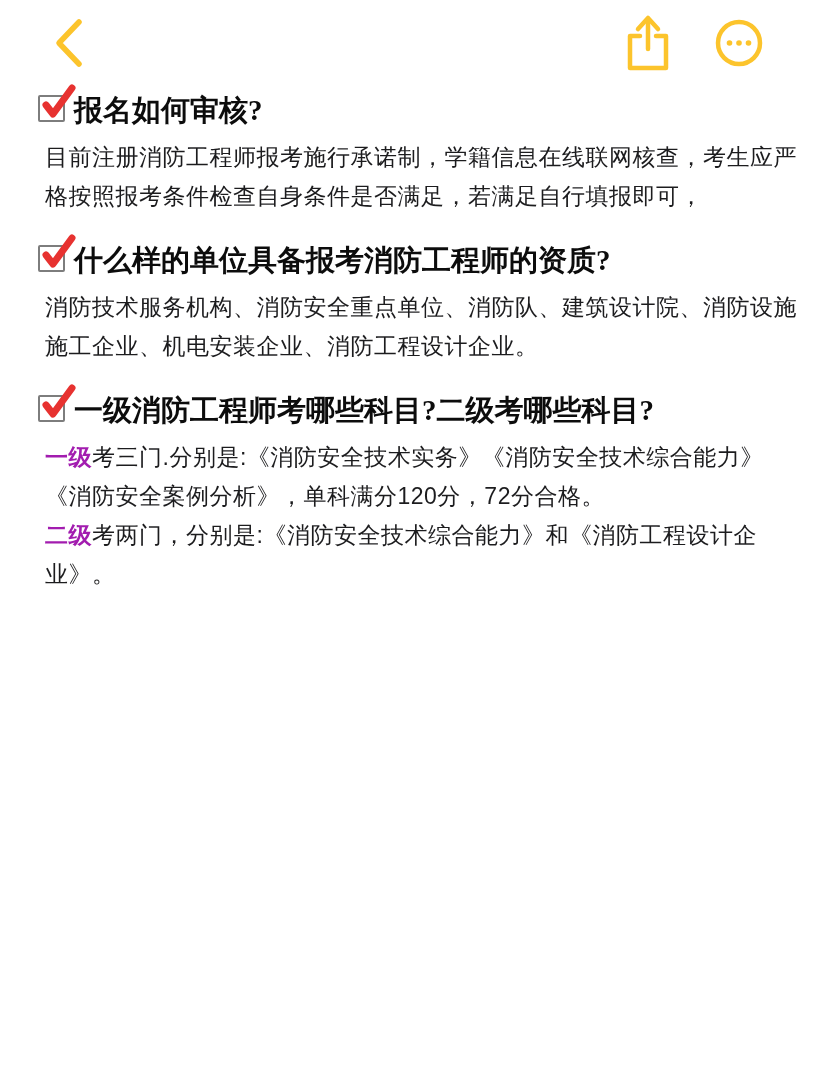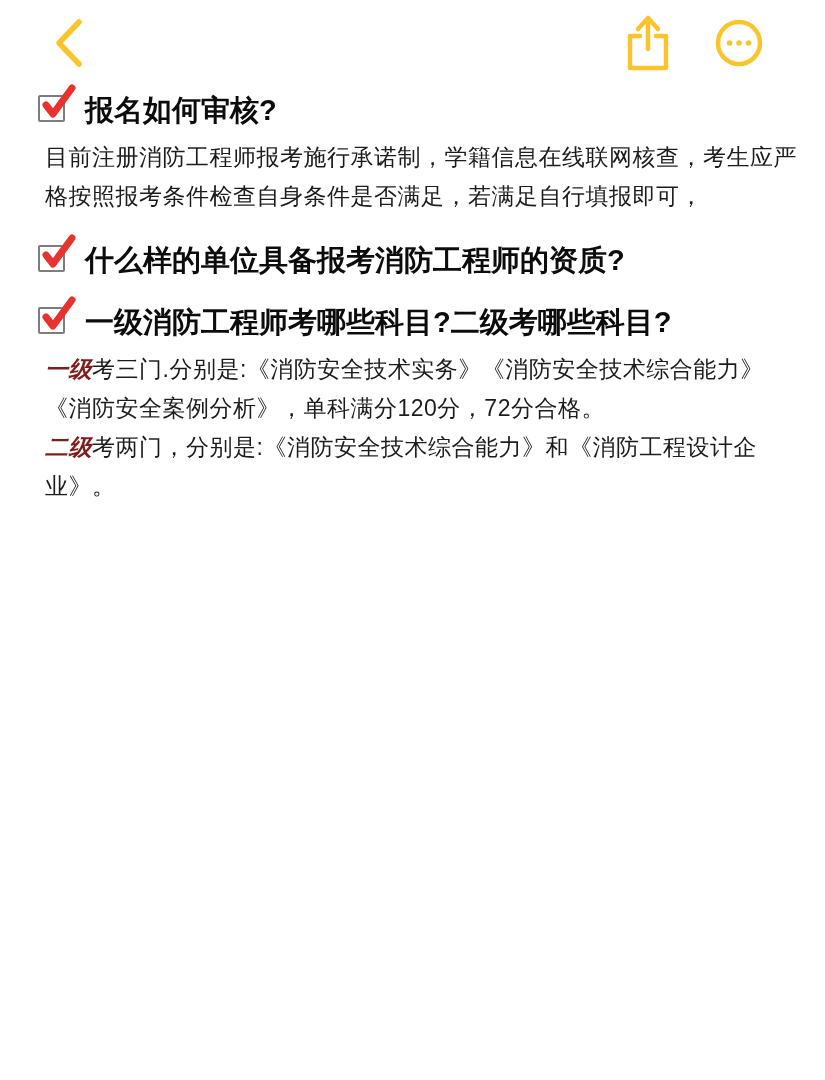--- a/index.html
+++ b/index.html
@@ -40,26 +40,27 @@
   }
   
   .note {
     padding: 14px 28px 0 38px;
     color: #161616;
   }
   .faq { margin-bottom: 26px; }
   .q {
     display: flex;
     align-items: flex-start;
-    gap: 20px;
+    gap: 9px;
     margin: 0 0 10px 0;
     font-size: 29px;
     font-weight: 700;
     line-height: 36px;
     color: #0c0c0c;
+    font-family: Liberation Serif, serif;
   }
   .checkbox {
     position: relative;
     flex: 0 0 auto;
     width: 27px;
     height: 27px;
     margin-top: 3px;
     border: 2.5px solid #7d7d7d;
     border-radius: 2px;
     background: #ffffff;
@@ -73,21 +74,21 @@
     height: 36px;
     overflow: visible;
   }
   .a {
     margin: 0 0 0 7px;
     font-size: 23px;
     line-height: 39px;
     letter-spacing: 0.5px;
     color: #1c1c1e;
   }
-  .a strong { font-weight: 700; color: #7f1d1d; font-style: italic; }
+  .a strong { font-weight: 700; color: #a21caf; }
 </style>
 </head>
 <body>
 
 <div class="page">
 
   <header class="toolbar">
     <button class="icon-btn" aria-label="Back">
       <svg width="34" height="52" viewBox="0 0 34 52">
         <polyline points="27,5 7,26 27,47" fill="none" stroke="#FCC42C" stroke-width="5.5" stroke-linecap="round" stroke-linejoin="round"></polyline>
@@ -128,20 +129,21 @@
 
     <section class="faq">
       <h2 class="q">
         <span class="checkbox">
           <svg viewBox="0 0 36 36">
             <path d="M6 21 L13 30 L32 4" fill="none" stroke="#E73230" stroke-width="7" stroke-linecap="round" stroke-linejoin="round"></path>
           </svg>
         </span>
         <span class="q-text">什么样的单位具备报考消防工程师的资质?</span>
       </h2>
+      <p class="a">消防技术服务机构、消防安全重点单位、消防队、建筑设计院、消防设施施工企业、机电安装企业、消防工程设计企业。</p>
     </section>
 
     <section class="faq">
       <h2 class="q">
         <span class="checkbox">
           <svg viewBox="0 0 36 36">
             <path d="M6 21 L13 30 L32 4" fill="none" stroke="#E73230" stroke-width="7" stroke-linecap="round" stroke-linejoin="round"></path>
           </svg>
         </span>
         <span class="q-text">一级消防工程师考哪些科目?二级考哪些科目?</span>

